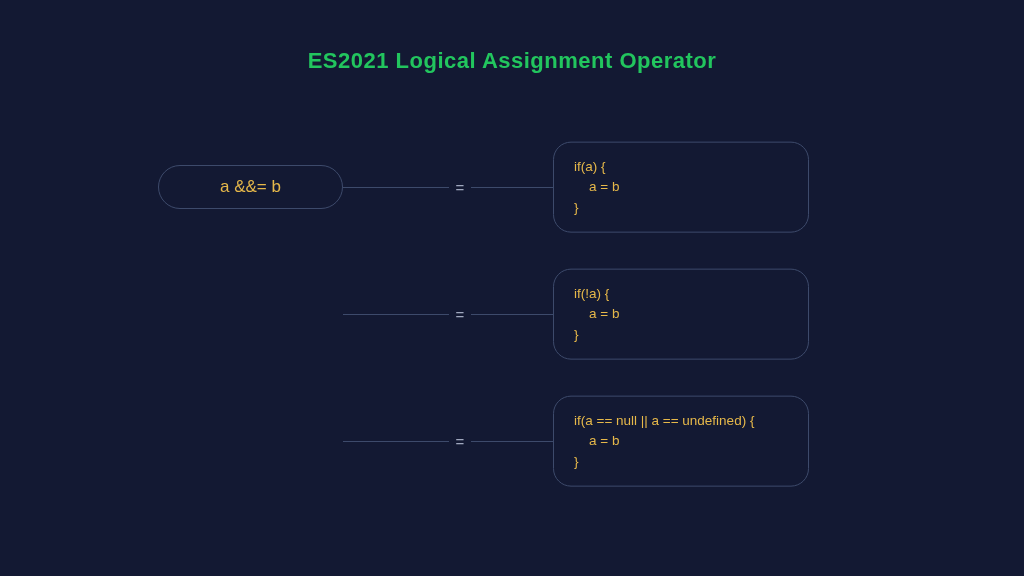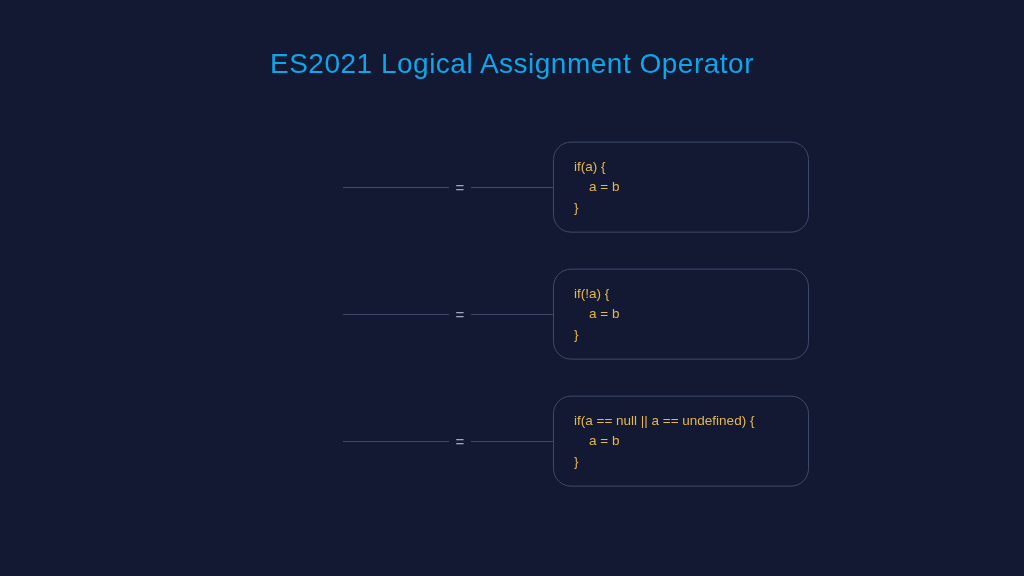--- a/index.html
+++ b/index.html
@@ -9,23 +9,23 @@
     font-family: -apple-system, "Helvetica Neue", Helvetica, Arial, sans-serif;
     color: #e6b84a;
     overflow: hidden;
   }
   .title {
     position: absolute;
     top: 48px;
     left: 0;
     width: 1024px;
     text-align: center;
-    color: #0ea5e9;
-    font-size: 28px;
-    font-weight: 400;
+    color: #22c55e;
+    font-size: 22px;
+    font-weight: 700;
     letter-spacing: 0.5px;
   }
   .row {
     position: absolute;
     left: 0;
     width: 1024px;
     height: 90px;
   }
   .pill {
     position: absolute;
@@ -83,20 +83,21 @@
   .line-left { left: 343px; width: 106px; }
   .eq { left: 449px; width: 22px; }
   .line-right { left: 471px; width: 82px; }
 </style>
 </head>
 <body>
 
 <div class="title">ES2021 Logical Assignment Operator</div>
 
 <div class="row row1">
+  <div class="pill">a &amp;&amp;= b</div>
   <div class="line-left"></div>
   <div class="eq">=</div>
   <div class="line-right"></div>
   <div class="code-box">if(a) {
     a = b
 }</div>
 </div>
 
 <div class="row row2">
   <div class="line-left"></div>

